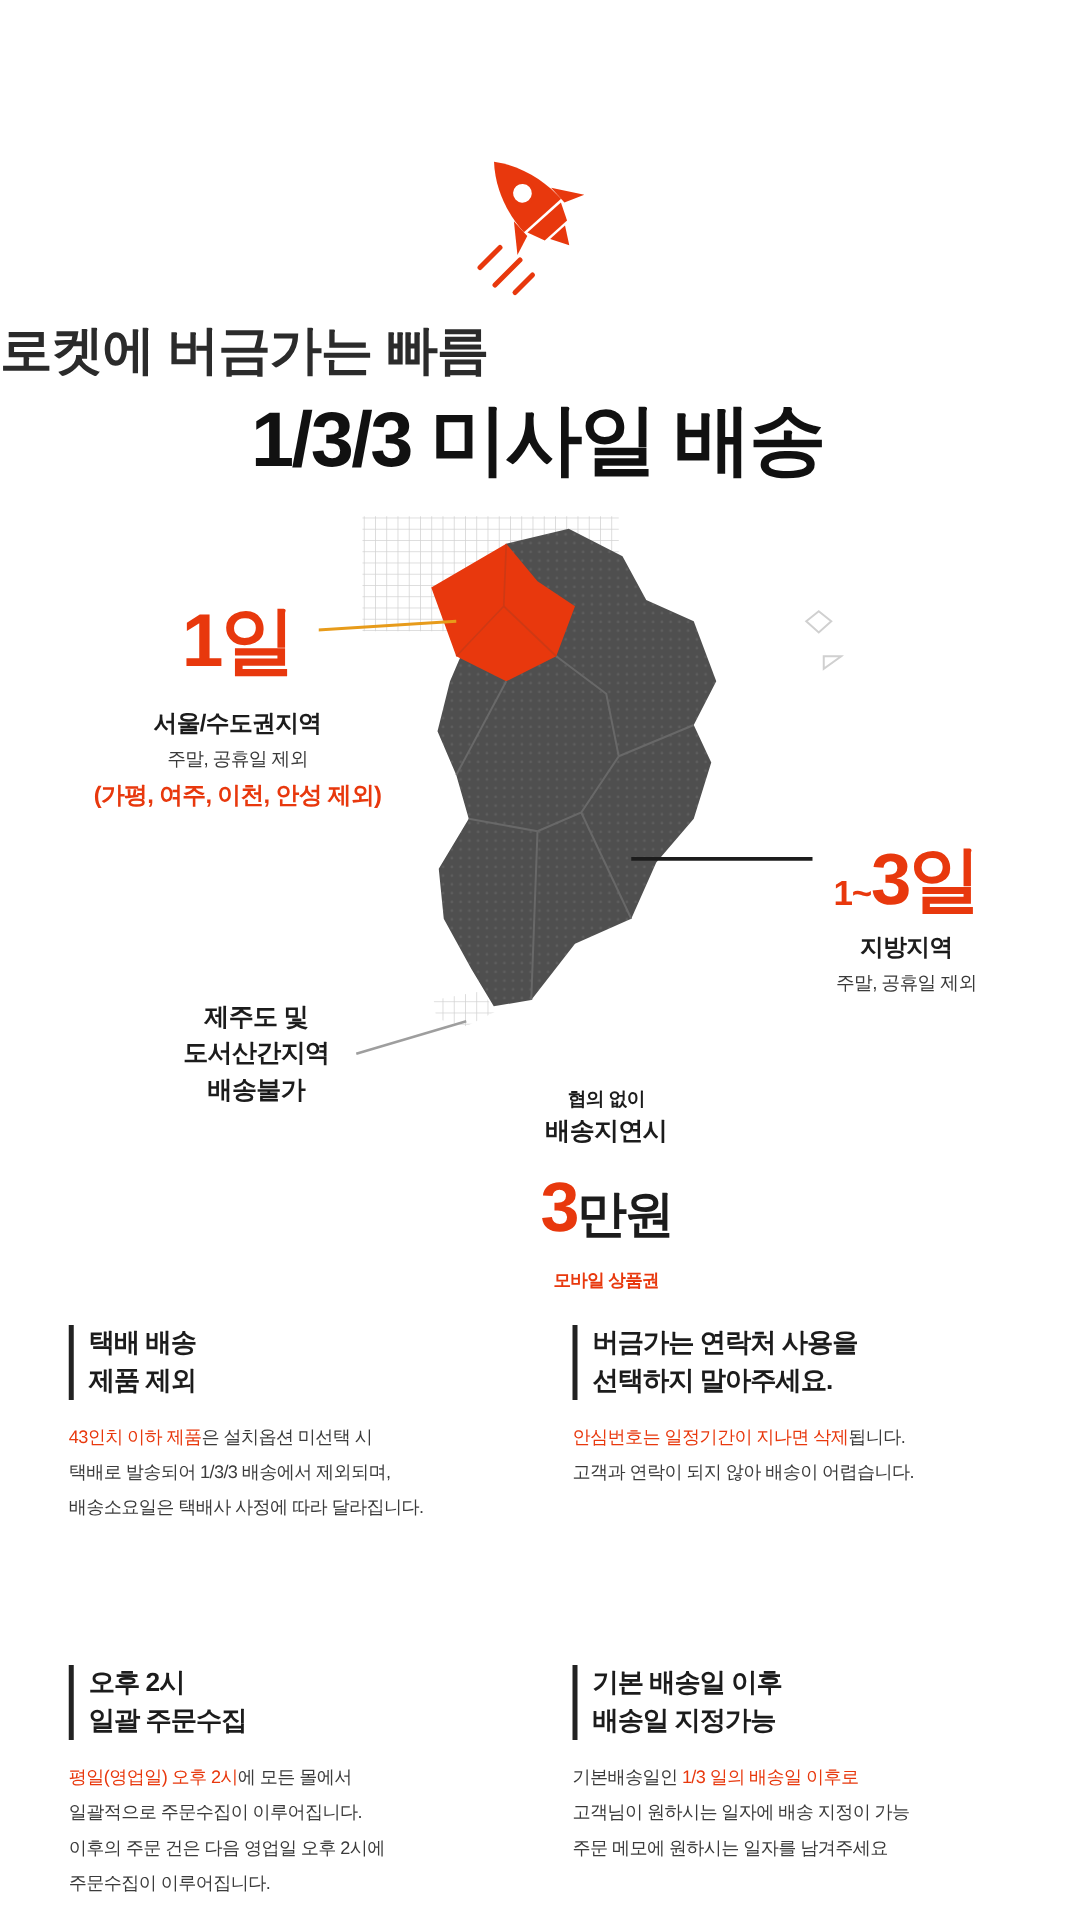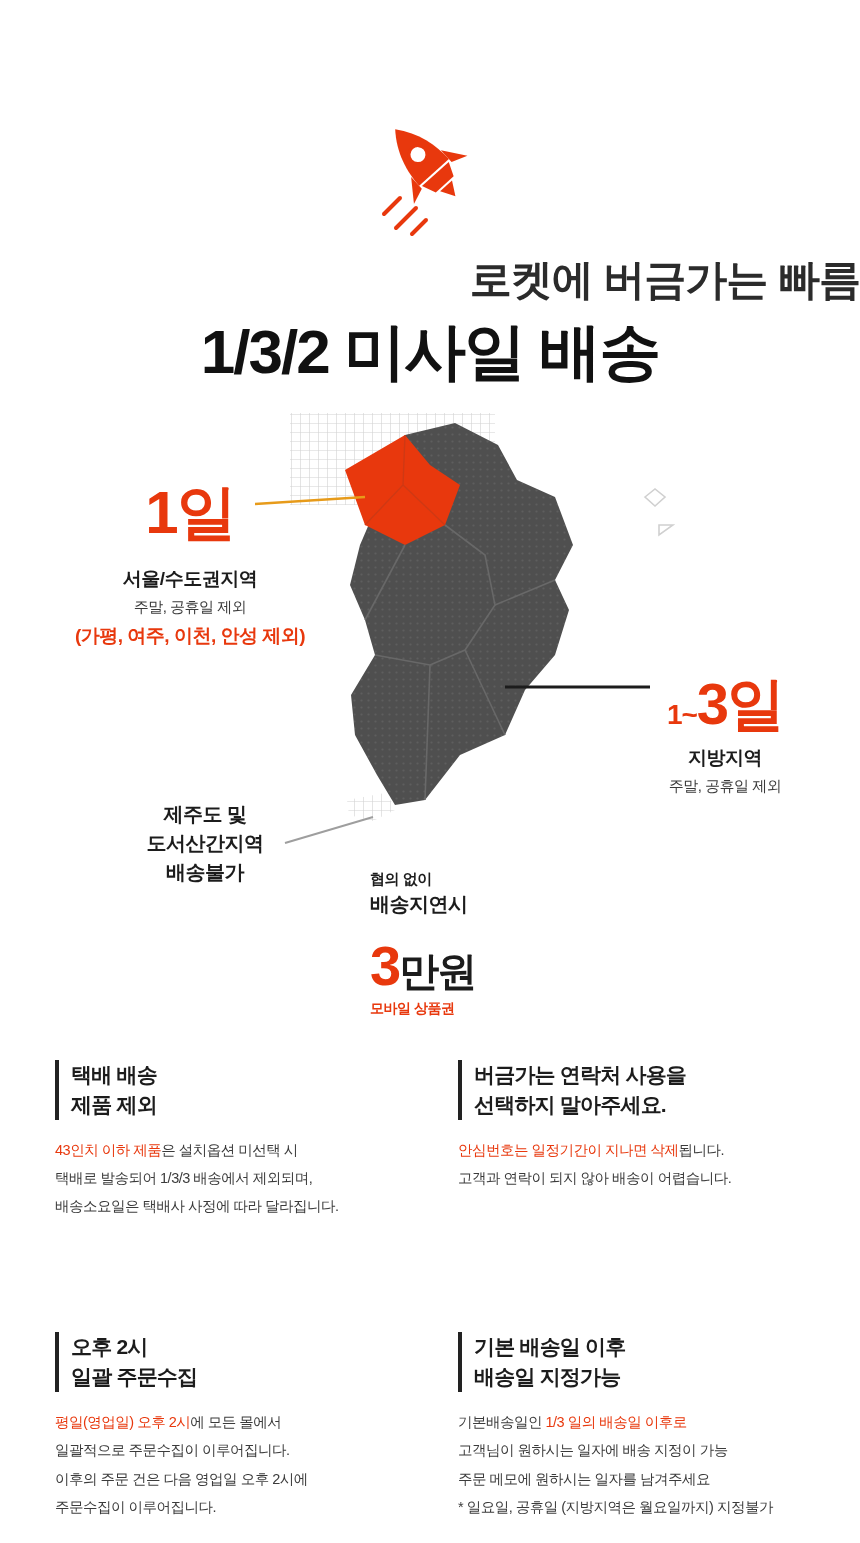--- a/index.html
+++ b/index.html
@@ -13,21 +13,21 @@
   }
   .page{position:relative;width:860px;height:1543px;}
 
   
   .rocket-wrap{position:absolute;left:0;top:110px;width:860px;height:130px;}
   .rocket{position:absolute;left:50%;transform:translateX(-50%);}
 
   
   .headline-small{
     position:absolute;left:0;top:252px;width:860px;
-    text-align:right;font-size:42px;font-weight:bold;color:#2b2b2b;
+    text-align:left;font-size:42px;font-weight:bold;color:#2b2b2b;
     letter-spacing:-1px;
   }
   .headline-big{
     position:absolute;left:0;top:310px;width:860px;
     text-align:center;font-size:62px;font-weight:bold;color:#111111;
     letter-spacing:-2px;
   }
 
   
   .map-area{position:absolute;left:0;top:405px;width:860px;height:620px;}
@@ -42,27 +42,27 @@
   .label-3day{position:absolute;left:600px;top:270px;width:250px;text-align:center;}
   .label-3day .numline{display:flex;align-items:flex-end;justify-content:center;line-height:1;}
   .label-3day .pre{font-size:28px;font-weight:bold;color:#e8380d;letter-spacing:-1px;padding-bottom:4px;}
   .label-3day .num{font-size:58px;font-weight:bold;color:#e8380d;letter-spacing:-2px;}
   .label-3day .t1{font-size:19px;font-weight:bold;color:#1c1c1c;margin-top:12px;letter-spacing:-0.5px;}
   .label-3day .t2{font-size:15px;color:#3a3a3a;margin-top:6px;letter-spacing:-0.5px;}
 
   .label-jeju{position:absolute;left:95px;top:395px;width:220px;text-align:center;
       font-size:20px;font-weight:bold;color:#1c1c1c;line-height:1.45;letter-spacing:-0.5px;}
 
-  .label-coupon{position:absolute;left:370px;top:465px;width:230px;}
+  .label-coupon{position:absolute;left:370px;top:465px;width:230px;text-align:center;}
   .label-coupon .small1{font-size:15px;font-weight:bold;color:#1c1c1c;letter-spacing:-0.5px;}
   .label-coupon .small2{font-size:20px;font-weight:bold;color:#1c1c1c;letter-spacing:-0.5px;margin-top:2px;}
   .label-coupon .bigline{line-height:1;margin-top:20px;}
   .label-coupon .bigline .n{font-size:56px;font-weight:bold;color:#e8380d;letter-spacing:-2px;}
   .label-coupon .bigline .u{font-size:40px;font-weight:bold;color:#1c1c1c;letter-spacing:-2px;}
-  .label-coupon .sub{font-size:14px;font-weight:bold;color:#e8380d;margin-top:6px;letter-spacing:-0.5px;}
+  .label-coupon .sub{font-size:14px;font-weight:bold;color:#e8380d;margin-top:22px;letter-spacing:-0.5px;}
 
   
   .info-grid{position:absolute;left:0;top:1060px;width:860px;}
   .info-row{display:flex;}
   .info-cell{width:430px;box-sizing:border-box;padding-left:55px;padding-right:20px;}
   .info-cell.right{padding-left:28px;}
   .info-title{
     border-left:4px solid #222;
     padding-left:12px;
     font-size:21px;font-weight:bold;color:#1c1c1c;line-height:1.42;
@@ -92,21 +92,21 @@
       </g>
       <g stroke="#e8380d" stroke-width="4" stroke-linecap="round">
         <line x1="34" y1="104" x2="50" y2="88"></line>
         <line x1="46" y1="118" x2="66" y2="98"></line>
         <line x1="62" y1="124" x2="76" y2="110"></line>
       </g>
     </svg>
   </div>
 
   <div class="headline-small">로켓에 버금가는 빠름</div>
-  <div class="headline-big">1/3/2 미사일 배송</div>
+  <div class="headline-big">1/3/3 미사일 배송</div>
 
   <div class="map-area">
 
     <svg class="map-svg" width="420" height="470" viewBox="0 0 420 470">
       <defs>
         <pattern id="hatch" width="9" height="9" patternUnits="userSpaceOnUse">
           <rect width="9" height="9" fill="#ffffff"></rect>
           <path d="M0 0 L9 0 M0 0 L0 9" stroke="#d2d2d2" stroke-width="1.2"></path>
         </pattern>
         <pattern id="dots" width="7" height="7" patternUnits="userSpaceOnUse">
@@ -222,19 +222,18 @@
 
       <div class="info-cell right">
         <div class="info-title">
           <div>기본 배송일 이후</div>
           <div>배송일 지정가능</div>
         </div>
         <div class="info-body">
           <div><span>기본배송일인 </span><span class="hl">1/3 일의 배송일 이후로</span></div>
           <div><span>고객님이 원하시는 일자에 배송 지정이 가능</span></div>
           <div><span>주문 메모에 원하시는 일자를 남겨주세요</span></div>
-          <div><span>* 일요일, 공휴일 (지방지역은 월요일까지) 지정불가</span></div>
         </div>
       </div>
     </div>
   </div>
 
 </div>
 
 </body></html>

